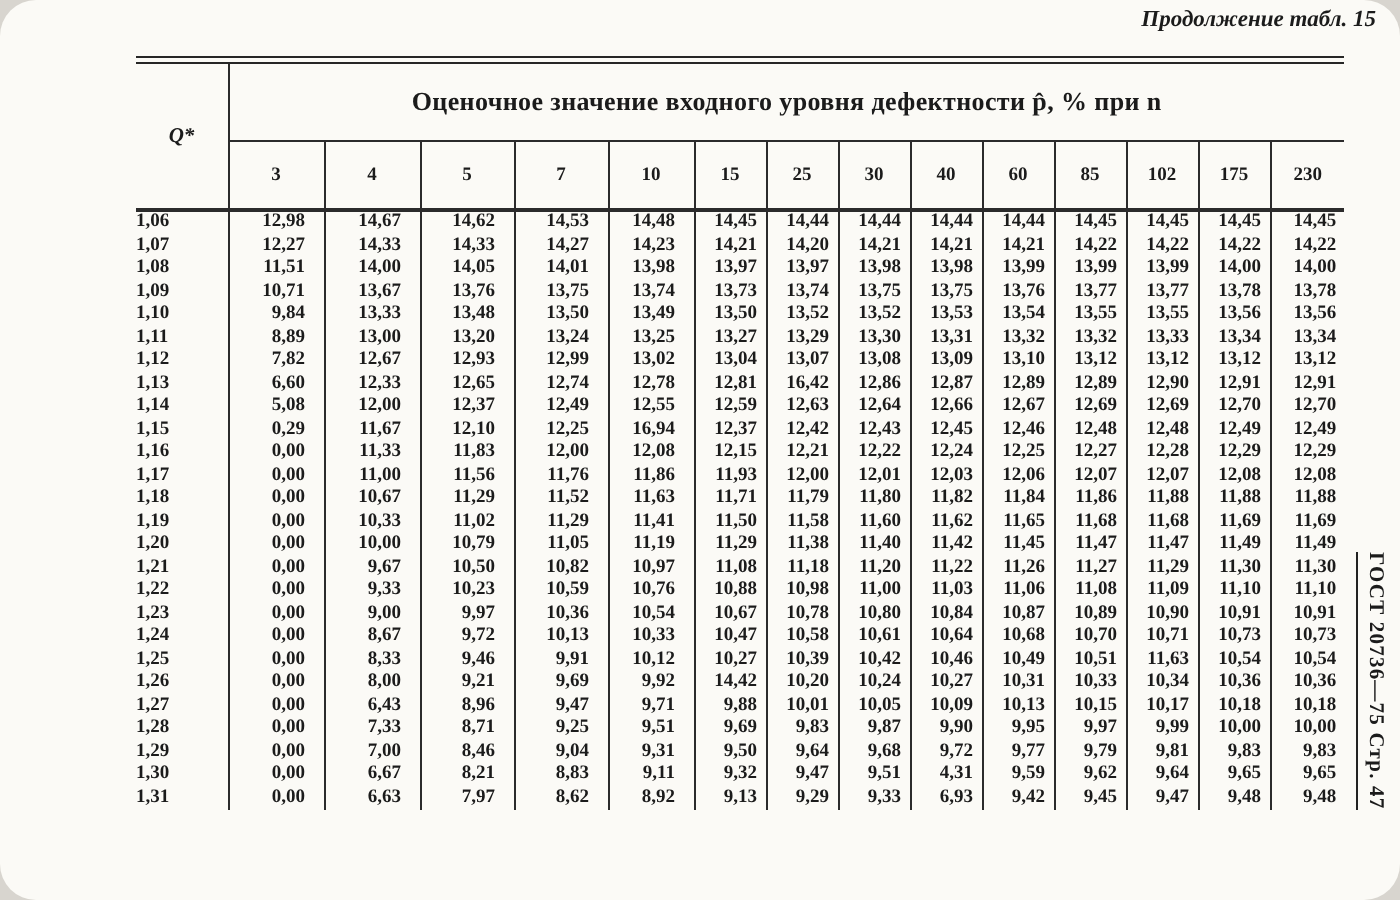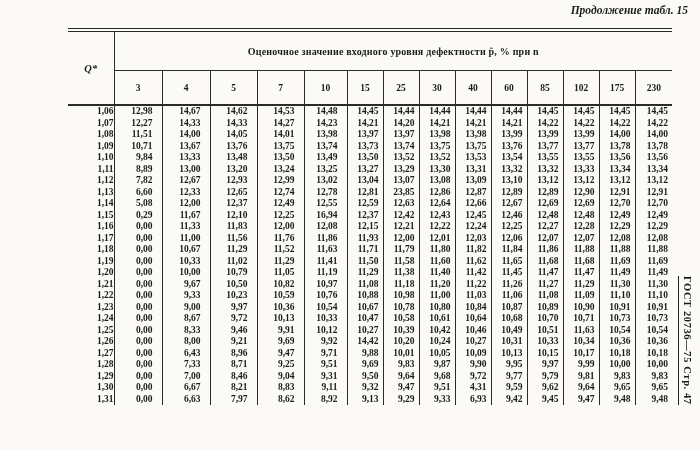--- a/index.html
+++ b/index.html
@@ -1,20 +1,21 @@
 <!DOCTYPE html>
 <html><head>
 <meta charset="utf-8">
 <style>
   html, body { margin:0; padding:0; background:#d8d5cf; }
   .page {
     position:relative; width:700px; height:450px;
     background:#fbfaf6; color:#1b1b1b;
     font-family:"Liberation Serif", serif;
     overflow:hidden;
+    border-radius:18px;
   }
   .continuation {
     position:absolute; top:4px; right:12px;
     font-weight:bold; font-style:italic; font-size:11.5px;
     white-space:nowrap;
   }
   .rtitle {
     position:absolute; top:12px; left:68px; width:604px;
     text-align:center; font-weight:bold; font-style:italic; font-size:11.5px;
   }
@@ -25,30 +26,30 @@
   }
   #rtable th, #rtable td { padding:0; font-weight:bold; overflow:hidden; }
   #rtable tr > *:not(:last-child) { border-right:1px solid #2b2b2b; }
   .q-h {
     border-bottom:2px solid #2b2b2b;
     font-style:italic; font-size:10.5px; text-align:center; vertical-align:middle;
   }
   .span-h {
     border-bottom:1px solid #2b2b2b;
     height:38px; vertical-align:middle;
-    font-size:10px; font-weight:bold; letter-spacing:0.2px;
+    font-size:13px; font-weight:bold; letter-spacing:0.2px;
   }
   #n-header-row th {
     border-bottom:2px solid #2b2b2b;
     height:33px; font-size:9.5px; text-align:center; vertical-align:middle;
   }
   #rtable tbody td {
     font-size:9.5px; line-height:11.5px; height:11.5px; white-space:nowrap;
   }
-  #rtable tbody td:first-child { text-align:right; }
+  #rtable tbody td:first-child { text-align:left; }
   #rtable tbody td:not(:first-child) { text-align:right; }
   #rtable tbody td:nth-child(2),
   #rtable tbody td:nth-child(3),
   #rtable tbody td:nth-child(4),
   #rtable tbody td:nth-child(5),
   #rtable tbody td:nth-child(6) { padding-right:9px; }
   #rtable tbody td:nth-child(n+7) { padding-right:4px; }
   tr.first > td { padding-top:4px; }
   tr.gap > td { padding-top:7px; }
   .gost {
@@ -230,21 +231,21 @@
           <td>13,12</td>
         </tr>
         <tr>
           <td>1,13</td>
           <td>6,60</td>
           <td>12,33</td>
           <td>12,65</td>
           <td>12,74</td>
           <td>12,78</td>
           <td>12,81</td>
-          <td>23,85</td>
+          <td>16,42</td>
           <td>12,86</td>
           <td>12,87</td>
           <td>12,89</td>
           <td>12,89</td>
           <td>12,90</td>
           <td>12,91</td>
           <td>12,91</td>
         </tr>
         <tr>
           <td>1,14</td>

